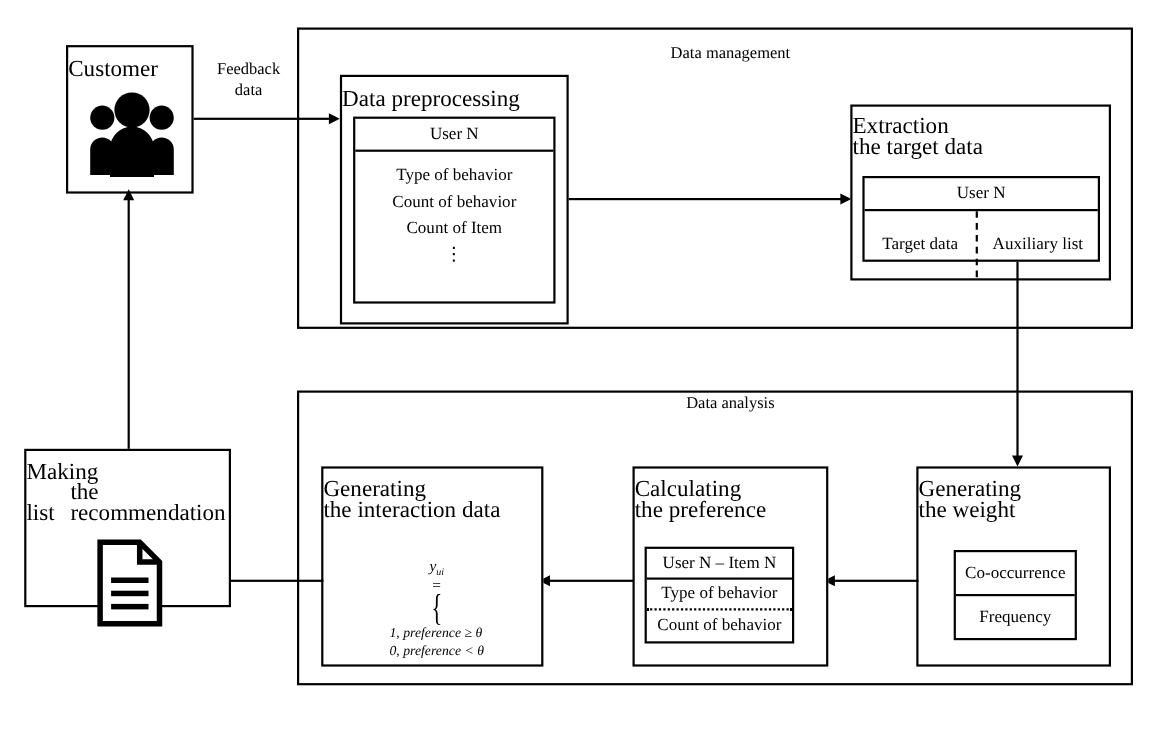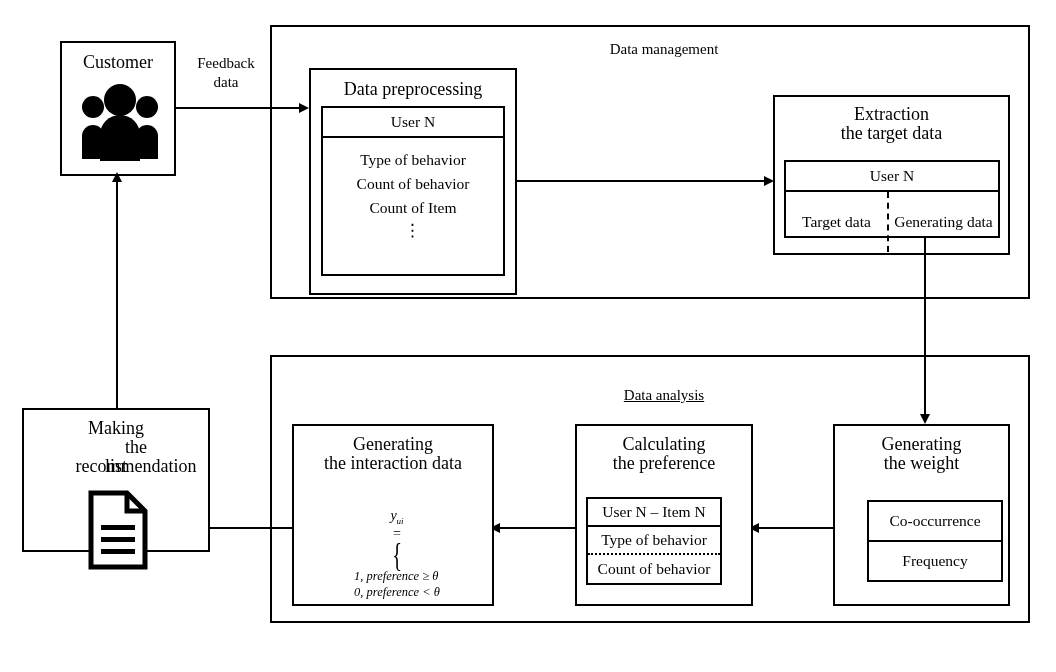--- a/index.html
+++ b/index.html
@@ -3,21 +3,21 @@
 <meta charset="utf-8">
 <style>
   html,body{margin:0;padding:0;background:#ffffff;}
   body{width:1056px;height:672px;font-family:"Liberation Serif","DejaVu Serif",serif;color:#000;}
   #canvas{position:relative;width:1056px;height:672px;overflow:hidden;background:#fff;}
 
   .box{position:absolute;border:2px solid #000;background:#fff;box-sizing:border-box;}
   .group{position:absolute;border:2px solid #000;background:#fff;box-sizing:border-box;}
   .grp-title{position:absolute;left:0;right:0;text-align:center;font-size:15px;line-height:18px;padding-left:28px;}
 
-  .ttl{position:absolute;left:0;right:0;text-align:center;font-size:18px;line-height:19px;}
+  .ttl{position:absolute;left:0;right:0;text-align:left;font-size:21px;line-height:19px;}
 
   .tbl{position:absolute;border:2px solid #000;box-sizing:border-box;background:#fff;}
   .tbl .row{box-sizing:border-box;display:flex;align-items:center;justify-content:center;
             text-align:left;font-size:15.5px;line-height:18px;}
   .bb{border-bottom:2px solid #000;}
   .bb-dot{border-bottom:2px dotted #000;}
 
   .line{position:absolute;background:#000;}
   .hline{height:2px;}
   .vline{width:2px;}
@@ -45,21 +45,21 @@
 </head>
 <body>
 
 <div id="canvas">
 
   <div class="group" style="left:270px;top:25px;width:760px;height:274px;">
     <div class="grp-title" style="top:13px;">Data management</div>
   </div>
 
   <div class="group" style="left:270px;top:355px;width:760px;height:268px;">
-    <div class="grp-title" style="top:29px;text-decoration:underline;">Data analysis</div>
+    <div class="grp-title" style="top:1px;">Data analysis</div>
   </div>
 
   <div class="box" style="left:60px;top:41px;width:116px;height:135px;">
     <div class="ttl" style="top:10px;">Customer</div>
     <div class="people" style="left:16px;top:40px;width:84px;height:78px;">
       <svg width="84" height="78" viewBox="0 0 84 78" aria-hidden="true">
 
         <circle cx="15" cy="24" r="11" fill="#000"></circle>
         <path d="M4 76 L4 53 a11 11 0 0 1 11 -11 a11 11 0 0 1 11 11 L26 76 Z" fill="#000"></path>
 
@@ -97,32 +97,32 @@
   <div class="arrow ar-right" style="left:764px;top:176px;"></div>
 
   <div class="box" style="left:773px;top:95px;width:237px;height:160px;">
     <div class="ttl" style="top:8px;">Extraction</div>
     <div class="ttl" style="top:27px;">the target data</div>
   </div>
   <div class="tbl" style="left:784px;top:160px;width:216px;height:78px;">
     <div class="row bb" style="height:30px;">User N</div>
     <div style="display:flex;height:60px;">
       <div class="row" style="flex:1;height:100%;border-right:2px dashed #000;">Target data</div>
-      <div class="row" style="flex:1.08;height:100%;">Generating data</div>
+      <div class="row" style="flex:1.08;height:100%;">Auxiliary list</div>
     </div>
   </div>
 
   <div class="line vline" style="left:924px;top:238px;height:178px;"></div>
   <div class="arrow ar-down" style="left:920px;top:414px;"></div>
 
   <div class="box" style="left:833px;top:424px;width:177px;height:182px;">
     <div class="ttl" style="top:9px;">Generating</div>
     <div class="ttl" style="top:28px;">the weight</div>
   </div>
-  <div class="tbl" style="left:867px;top:500px;width:136px;height:82px;">
+  <div class="tbl" style="left:867px;top:500px;width:112px;height:82px;">
     <div class="row bb" style="height:40px;">Co-occurrence</div>
     <div class="row" style="height:38px;">Frequency</div>
   </div>
 
   <div class="line hline" style="left:753px;top:527px;width:82px;"></div>
   <div class="arrow ar-left" style="left:749px;top:523px;"></div>
 
   <div class="box" style="left:575px;top:424px;width:178px;height:182px;">
     <div class="ttl" style="top:9px;">Calculating</div>
     <div class="ttl" style="top:28px;">the preference</div>

